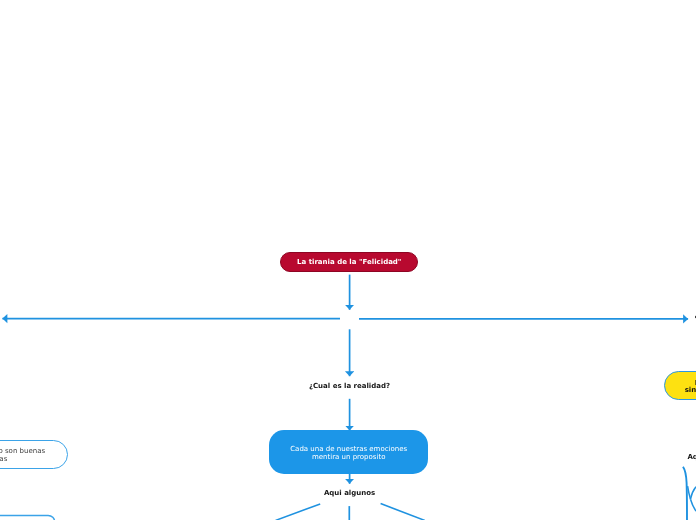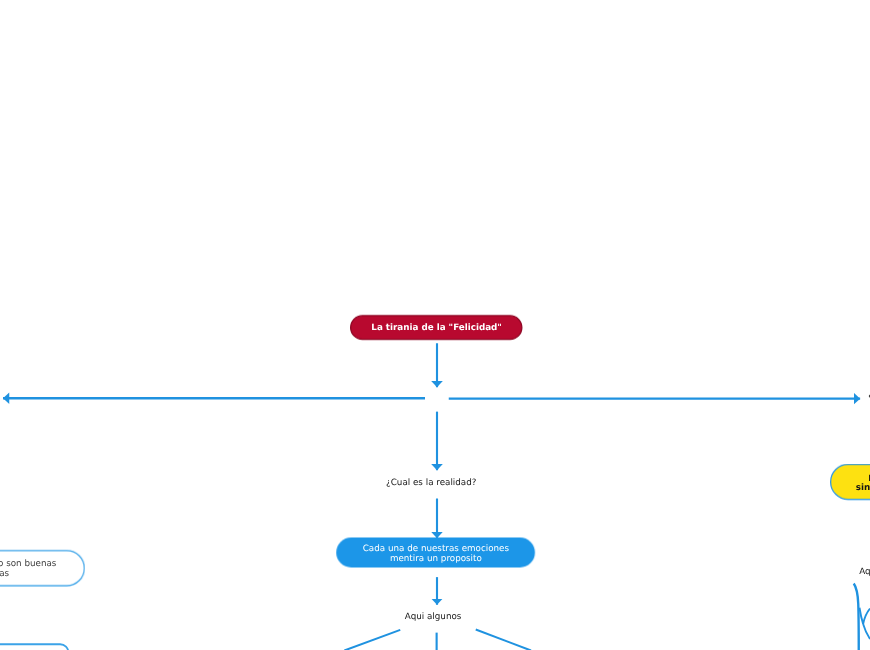--- a/index.html
+++ b/index.html
@@ -13,21 +13,21 @@
   .node .txt{display:block;line-height:7.7px;position:relative;will-change:opacity;}
 
   .n-red{background:#b8092f;border:1.2px solid #8e0523;color:#ffffff;
          border-radius:11px;font-weight:bold;font-size:7px;}
   .n-blue{background:#1c96e8;color:#ffffff;border-radius:15px;font-size:7px;}
   .n-white{background:#ffffff;color:#3d3d3d;border:1.3px solid #3ba3e8;
            border-radius:15px;font-size:7px;}
   .n-yellow{background:#fde111;color:#151515;border:1.3px solid #2b97e4;
             border-radius:15px;font-weight:bold;font-size:7px;}
 
-  .label{position:absolute;color:#171717;font-weight:normal;font-size:7px;will-change:opacity;
+  .label{position:absolute;color:#171717;font-weight:bold;font-size:7px;will-change:opacity;
          white-space:nowrap;line-height:8px;}
 </style>
 </head>
 <body>
 
 <div id="canvas">
 
   <svg class="edges" viewBox="0 0 696 520" width="696" height="520">
     <defs>
       <marker id="arrow" markerWidth="12" markerHeight="12" refX="5.0" refY="4.65" orient="auto" markerUnits="userSpaceOnUse">
@@ -63,21 +63,21 @@
   </svg>
 
   <div class="node n-red" style="left:280.4px;top:251.8px;width:137.8px;height:20.1px;padding-top:1.6px;">
     <span class="txt">La tirania de la "Felicidad"</span>
   </div>
 
   <div class="label" style="left:308.9px;top:381.7px;">
     <span>¿Cual es la realidad?</span>
   </div>
 
-  <div class="node n-blue" style="left:269px;top:430.1px;width:159.4px;height:24px;padding-top:4px;">
+  <div class="node n-blue" style="left:269px;top:430.1px;width:159.4px;height:44px;padding-top:4px;">
     <span class="txt">
       <span>Cada una de nuestras emociones</span><br>
       <span>mentira un proposito</span>
     </span>
   </div>
 
   <div class="label" style="left:323.9px;top:489.3px;">
     <span>Aqui algunos</span>
   </div>
 

